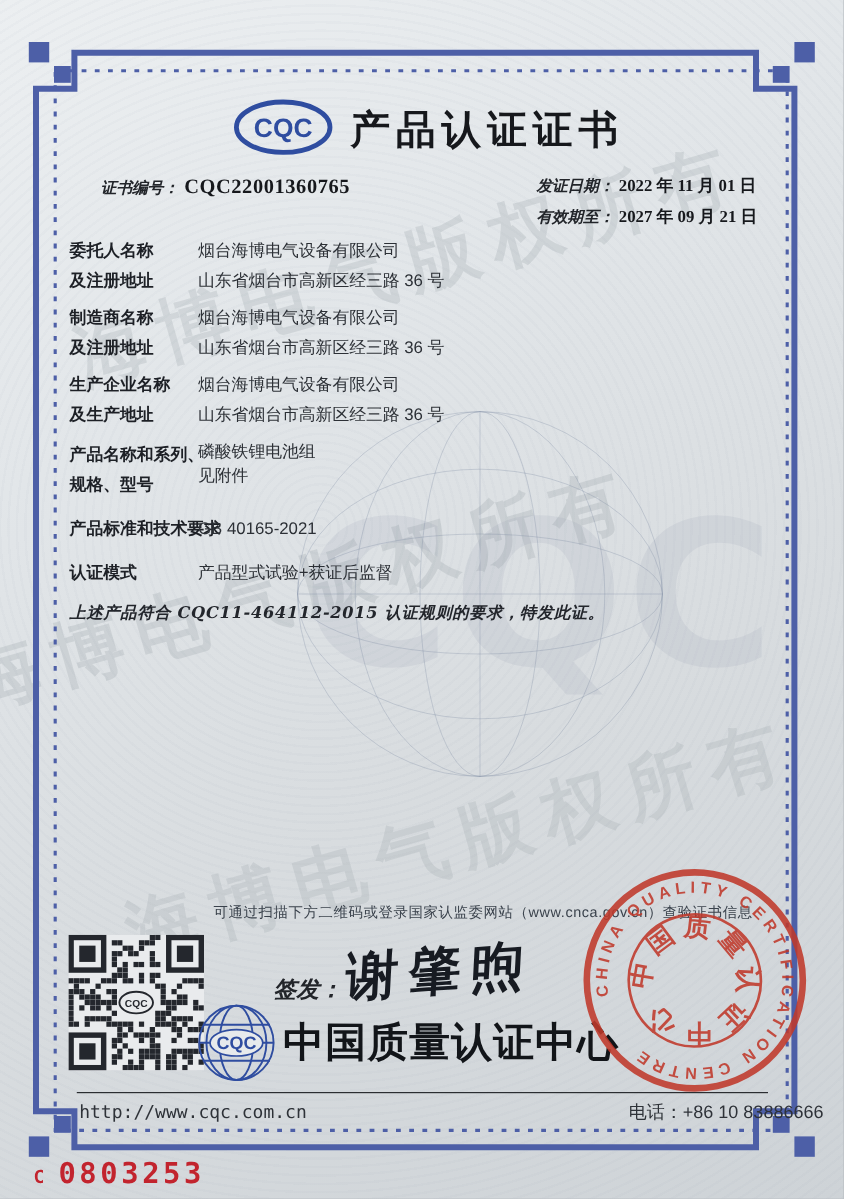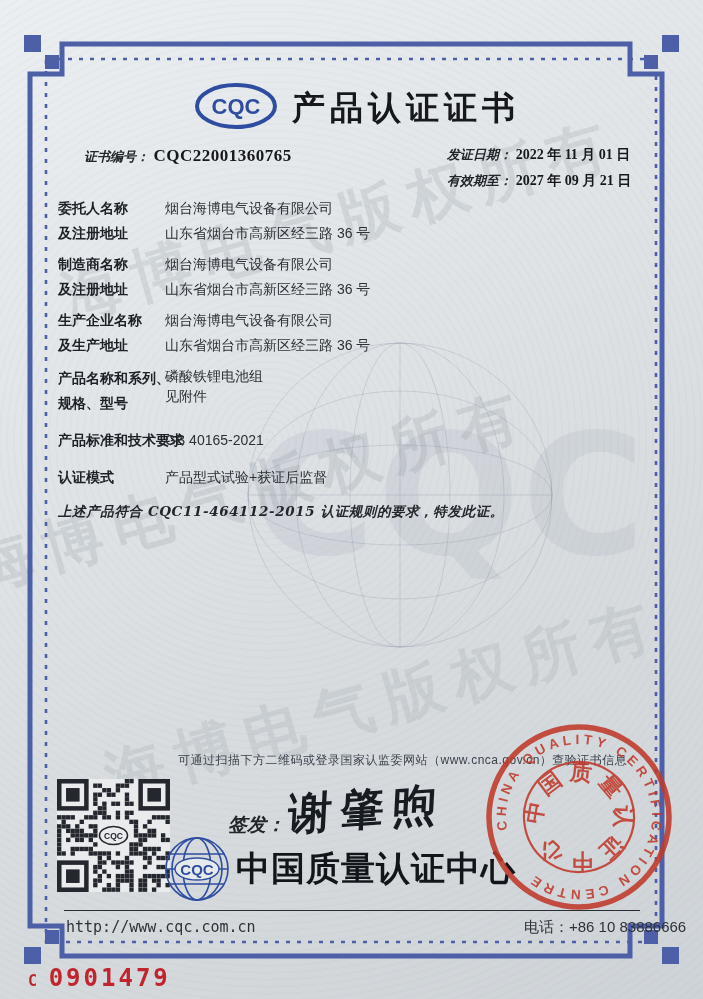--- a/index.html
+++ b/index.html
@@ -393,16 +393,16 @@
       </text>
     </g>
   </svg>
 
   <div class="footer-rule" style="left:64px;top:910px;width:576px;"></div>
   <div class="abs foot mono" style="left:66px;top:918px;">http://www.cqc.com.cn</div>
   <div class="abs foot" style="left:524px;top:918px;">电话：+86 10 83886666</div>
 
   <div class="abs serial" style="left:28px;top:964px;color:#c2242e;">
     <span class="c">C</span>
-    <span class="n">0901479</span>
+    <span class="n">0803253</span>
   </div>
 
 </div>
 
 </body></html>

